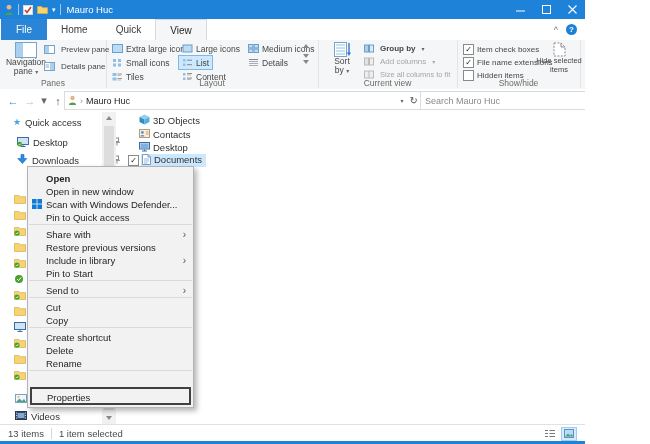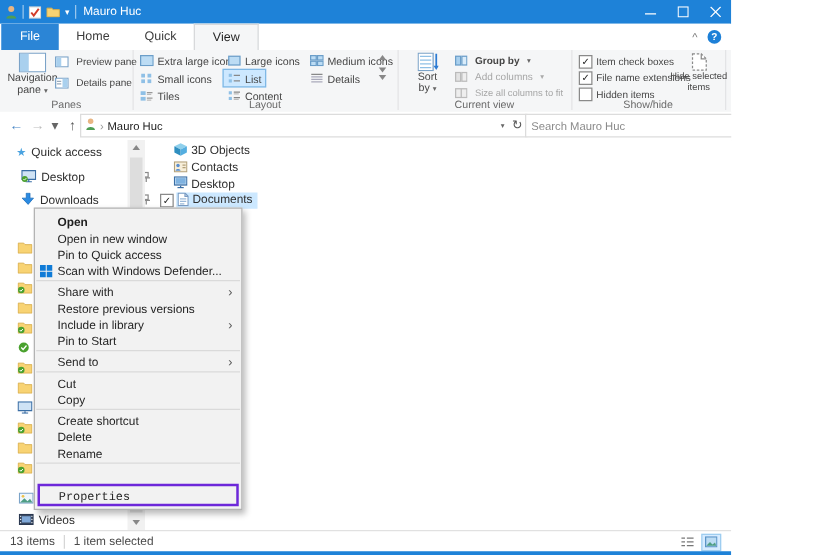--- a/index.html
+++ b/index.html
@@ -70,21 +70,21 @@
   .plain-wrap{display:flex;align-items:center;gap:3px;padding-left:1px;}
   .occl{position:absolute;left:14px;width:13px;height:11px;}
   
   .cmenu{position:absolute;left:27px;top:54px;width:165px;background:#f2f2f2;border:1px solid #b3b3b3;
     box-shadow:3px 3px 5px rgba(0,0,0,.28);padding:4px 0 2px;z-index:10;font-size:9.5px;color:#1f1f1f;}
   .cm-item{position:relative;height:13px;display:flex;align-items:flex-end;padding-left:18px;}
   .cm-item.bold{font-weight:bold;}
   .cm-item .mi{position:absolute;left:4px;top:1.5px;}
   .cm-item .sub{margin-left:auto;margin-right:7px;color:#555;font-size:10px;line-height:10px;}
   .cm-sep{height:1px;background:#dadada;margin:1px 1px 2px;}
-  .red-box{border:2px solid #6d28d9;margin:16px 2px 0;font-family:Liberation Mono, monospace;}
+  .red-box{border:2px solid #404040;margin:16px 2px 0;}
   .red-box .cm-item{padding-left:15px;height:14px;}
   
   .statusbar{position:absolute;left:0;top:424px;right:0;height:17px;border-top:1px solid #e1e1e1;background:#fff;
     display:flex;align-items:center;font-size:9.5px;color:#4a4a4a;}
   .sb-sep{width:1px;height:11px;background:#d6d6d6;margin:0 7px;}
   .sb-right{margin-left:auto;display:flex;align-items:center;gap:4px;padding-right:8px;}
   .sb-view{width:14px;height:12px;display:flex;align-items:center;justify-content:center;}
   .sb-view.sel{background:#d6ebff;border:1px solid #9ecdf0;}
   .bottom-accent{position:absolute;left:0;right:0;bottom:0;height:3px;background:#1e82d8;}
 </style>
@@ -551,33 +551,33 @@
     </div>
 
     <div class="cmenu">
       <div class="cm-item bold">
           <span>Open</span>
         </div>
       <div class="cm-item">
           <span>Open in new window</span>
         </div>
       <div class="cm-item">
-          <span>Pin to Quick access</span>
-        </div>
-      <div class="cm-item">
         <span class="mi">
           <svg width="10" height="10">
               <rect x="0" y="0" width="4.6" height="4.6" fill="#0f7bd7"></rect>
               <rect x="5.4" y="0" width="4.6" height="4.6" fill="#0f7bd7"></rect>
               <rect x="0" y="5.4" width="4.6" height="4.6" fill="#0f7bd7"></rect>
               <rect x="5.4" y="5.4" width="4.6" height="4.6" fill="#0f7bd7"></rect>
             </svg>
         </span>
         <span>Scan with Windows Defender...</span>
       </div>
+      <div class="cm-item">
+          <span>Pin to Quick access</span>
+        </div>
       <div class="cm-sep"></div>
       <div class="cm-item">
           <span>Share with</span>
           <span class="sub">›</span>
         </div>
       <div class="cm-item">
           <span>Restore previous versions</span>
         </div>
       <div class="cm-item">
           <span>Include in library</span>

